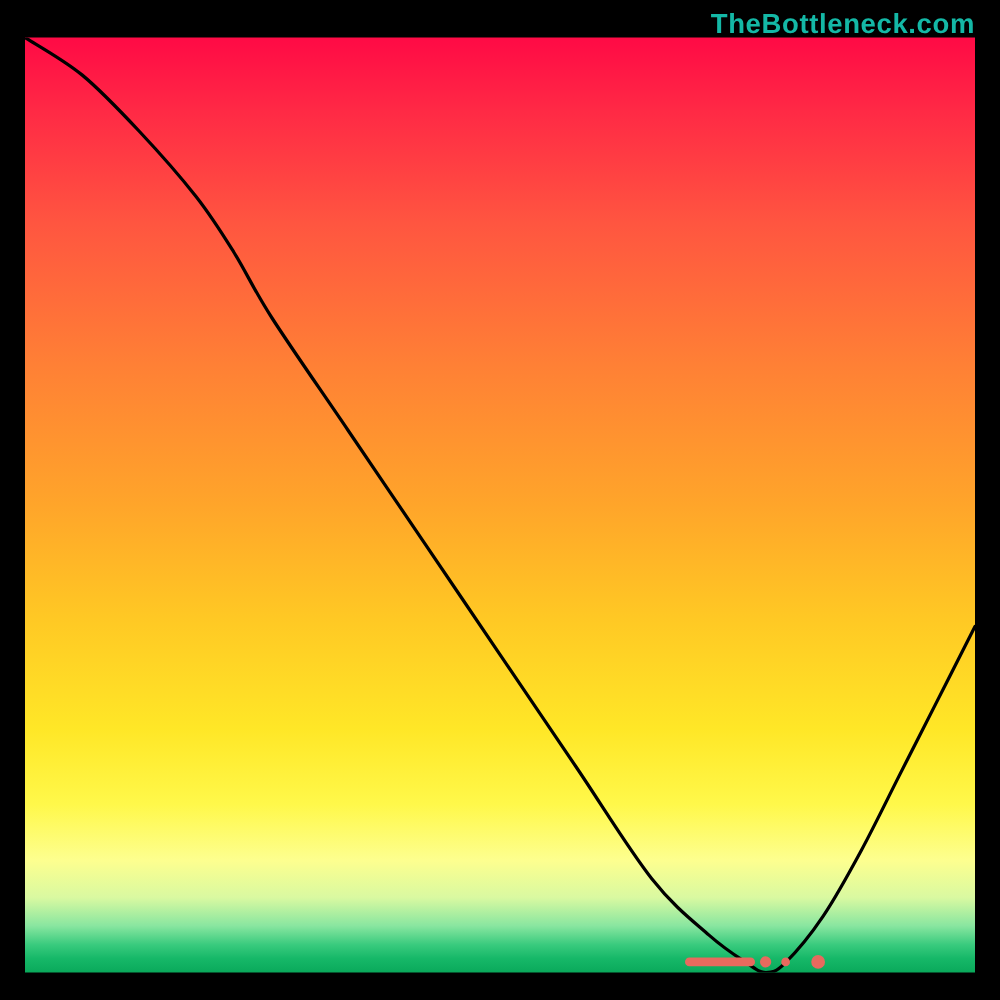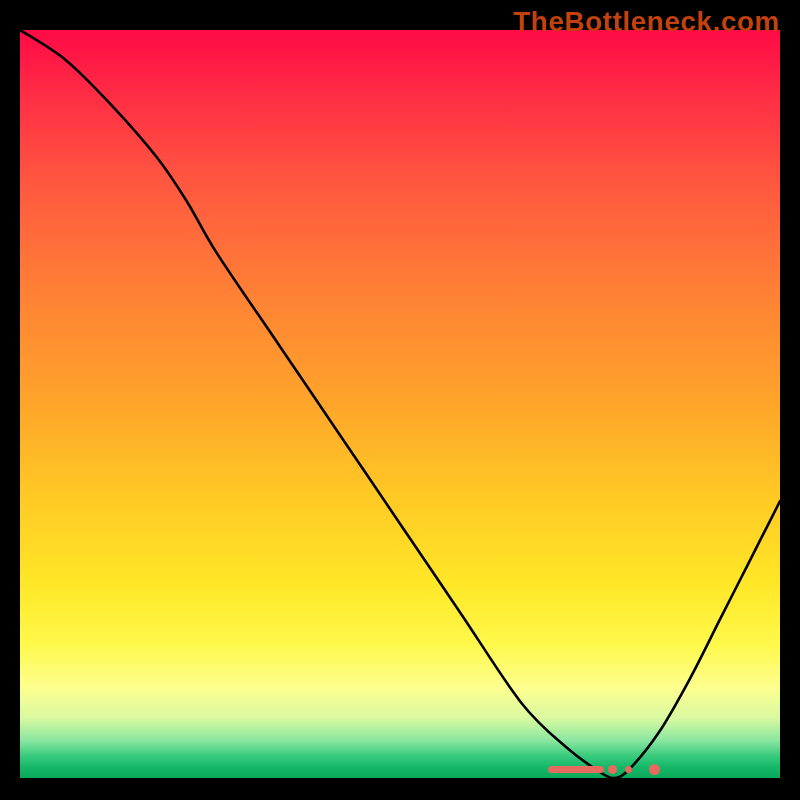--- a/index.html
+++ b/index.html
@@ -14,22 +14,22 @@
   .container {
     position: relative;
     width: 800px;
     height: 800px;
     background: #000;
   }
   .watermark {
     position: absolute;
     top: 6px;
     right: 20px;
-    color: #c2410c;
-    font-size: 28px;
+    color: #14b8a6;
+    font-size: 22px;
     font-weight: 600;
     letter-spacing: 0.5px;
     z-index: 10;
   }
   .plot-area {
     position: absolute;
     left: 20px;
     top: 30px;
     width: 760px;
     height: 748px;

